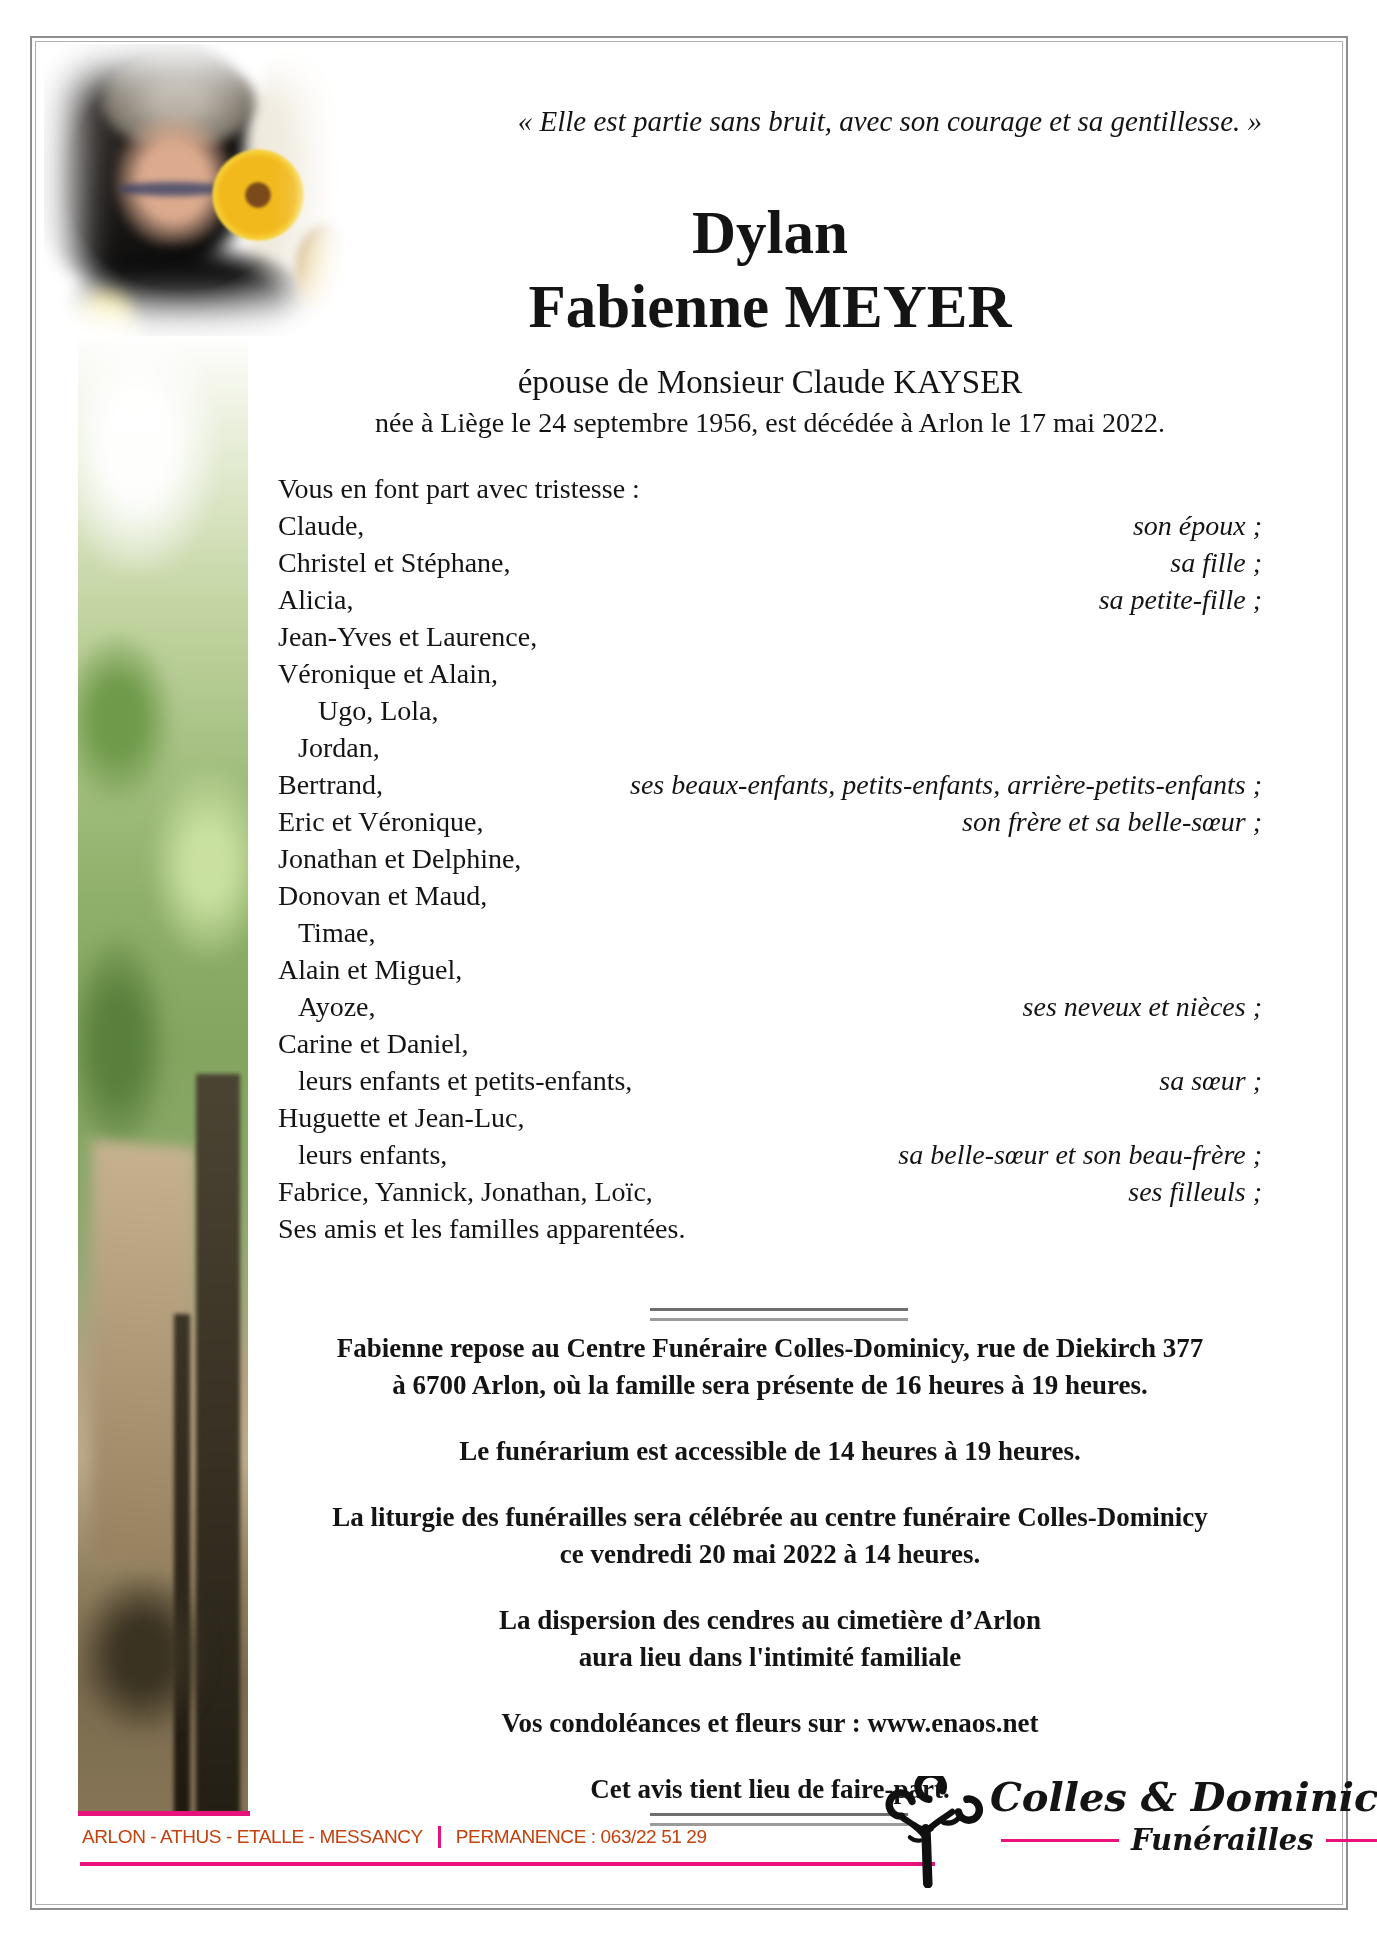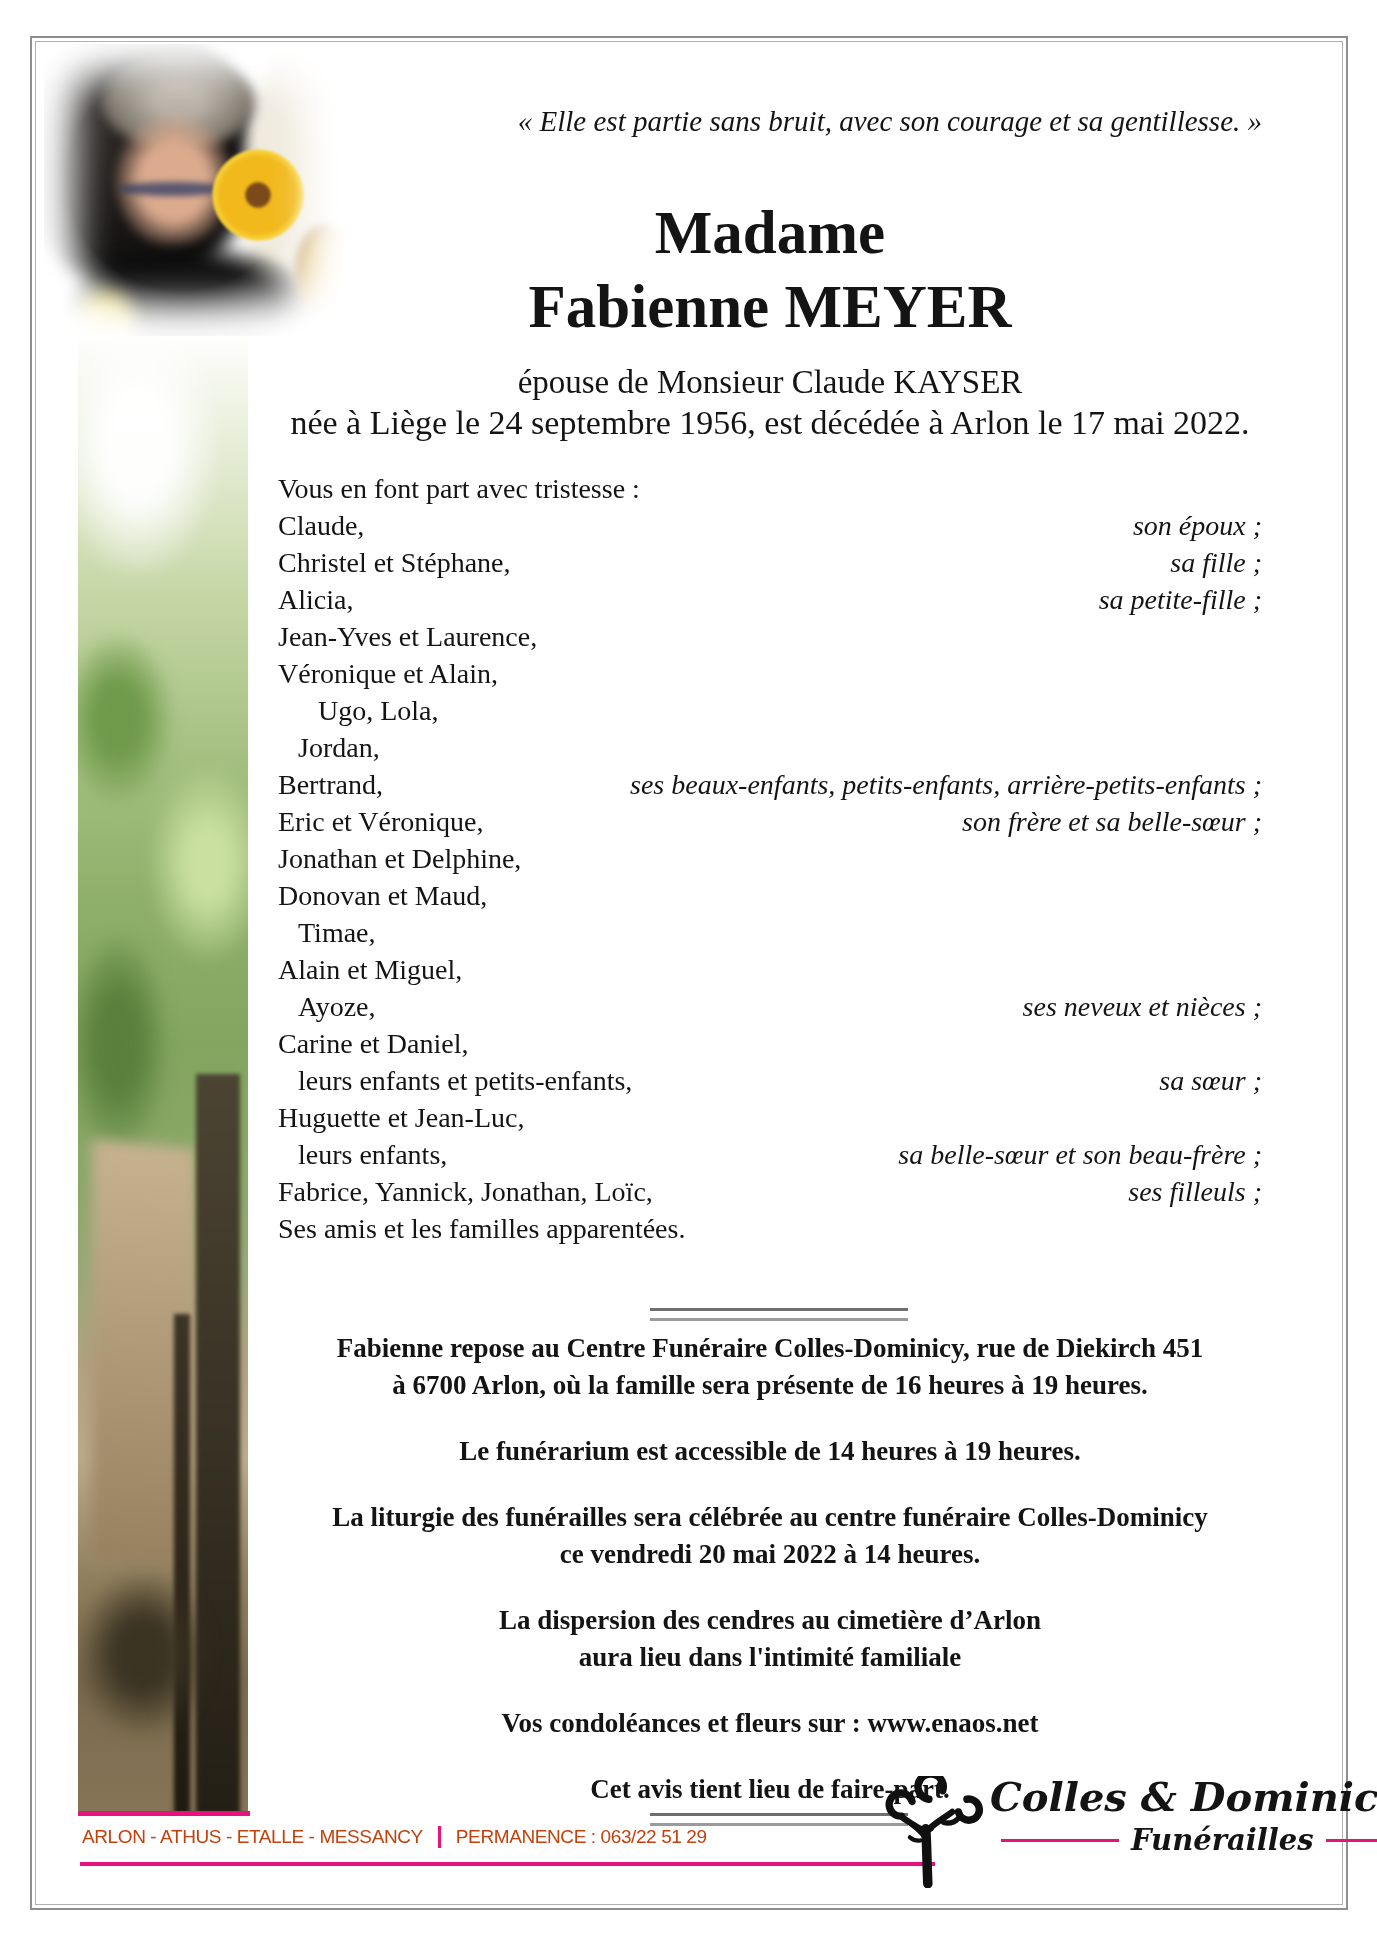--- a/index.html
+++ b/index.html
@@ -41,21 +41,21 @@
   .forest .f-trunk{position:absolute;right:8px;top:740px;width:44px;height:740px;background:linear-gradient(#4c4433,#241f15);filter:blur(2px);}
   .forest .f-trunk2{position:absolute;right:58px;top:980px;width:16px;height:500px;background:linear-gradient(#3c3526,#1f1a10);filter:blur(2px);}
   .forest .f-shadow{position:absolute;left:0;top:1240px;width:130px;height:160px;background:radial-gradient(#3a3322 30%, rgba(58,51,34,0) 75%);filter:blur(8px);}
   .photo-underline{left:78px;top:1811px;width:172px;height:5px;background:#e8127c;z-index:4;}
 
   
   .quote{left:278px;top:103px;width:984px;text-align:right;font-style:italic;font-size:29px;line-height:36px;z-index:4;}
   .header-block{left:278px;top:196px;width:984px;text-align:center;z-index:4;}
   .title{font-size:61px;font-weight:bold;line-height:74px;}
   .spouse{font-size:33px;line-height:42px;margin-top:17px;}
-  .birth{font-size:34px;line-height:40px;text-align:center;}
+  .birth{font-size:28px;line-height:40px;text-align:center;}
 
   .family{left:278px;top:470px;width:984px;font-size:28px;z-index:4;}
   .family .frow{display:flex;justify-content:space-between;height:37px;line-height:37px;white-space:nowrap;text-align:center;}
   .family .fname{}
   .family .frole{font-style:italic;}
 
   .divider{left:650px;width:258px;height:7px;border-top:3px solid #6e6e6e;border-bottom:3px solid #9b9b9b;z-index:4;}
   #divider-top{top:1308px;}
   #divider-bottom{top:1813px;}
 
@@ -107,21 +107,21 @@
   <div class="f-path"></div>
   <div class="f-trunk"></div>
   <div class="f-trunk2"></div>
   <div class="f-shadow"></div>
 </div>
 <div class="abs photo-underline"></div>
 
 <div class="abs quote">« Elle est partie sans bruit, avec son courage et sa gentillesse. »</div>
 
 <div class="abs header-block">
-  <div class="title">Madame</div>
+  <div class="title">Dylan</div>
   <div class="title">Fabienne MEYER</div>
   <div class="spouse">épouse de Monsieur Claude KAYSER</div>
   <div class="birth">née à Liège le 24 septembre 1956, est décédée à Arlon le 17 mai 2022.</div>
 </div>
 
 <div class="abs family">
   <div class="frow">
     <span class="fname">Vous en font part avec tristesse :</span>
   </div>
   <div id="family-list">
@@ -206,21 +206,21 @@
         <span class="frole"></span>
       </div>
     </div>
 </div>
 
 <div id="divider-top" class="abs divider"></div>
 <div id="divider-bottom" class="abs divider"></div>
 
 <div class="abs notices" id="notices">
     <div class="notice">
-      <div>Fabienne repose au Centre Funéraire Colles-Dominicy, rue de Diekirch 451</div>
+      <div>Fabienne repose au Centre Funéraire Colles-Dominicy, rue de Diekirch 377</div>
       <div>à 6700 Arlon,  où la famille sera présente de 16 heures à 19 heures.</div>
     </div>
     <div class="notice">
       <div>Le funérarium est accessible de 14 heures à 19 heures.</div>
     </div>
     <div class="notice">
       <div>La liturgie des funérailles sera célébrée au centre funéraire Colles-Dominicy</div>
       <div>ce vendredi 20 mai 2022 à 14 heures.</div>
     </div>
     <div class="notice">

